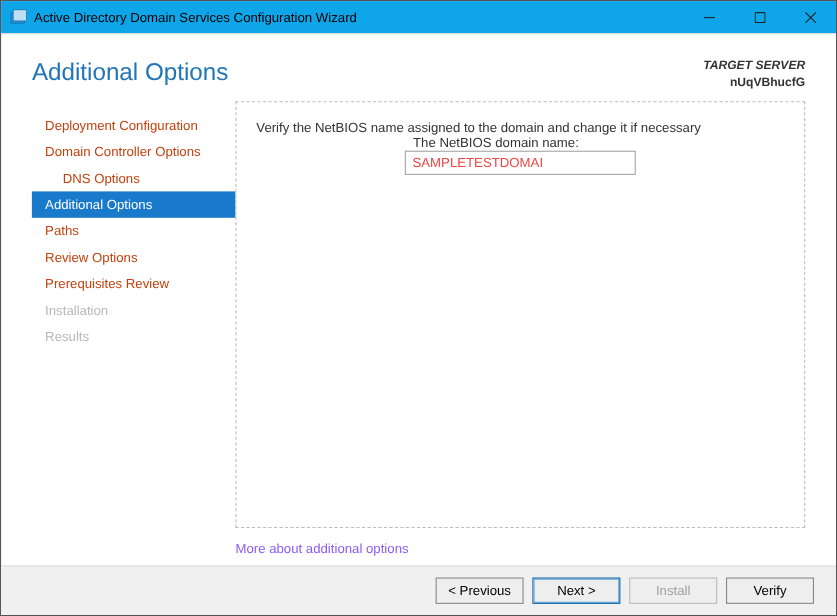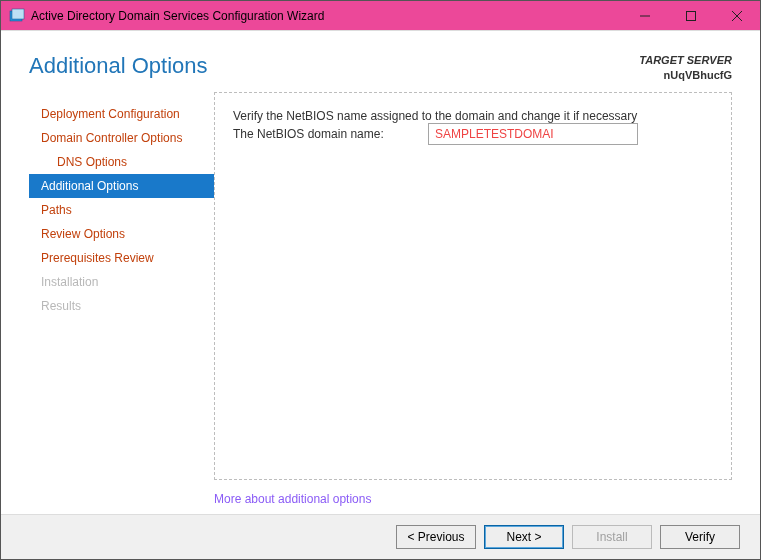--- a/index.html
+++ b/index.html
@@ -13,21 +13,21 @@
     height: 560px;
     border: 1px solid #555;
     display: flex;
     flex-direction: column;
     overflow: hidden;
   }
   .titlebar {
     height: 30px;
     display: flex;
     align-items: center;
-    background: #ec4899;
+    background: #0ea5e9;
     border-bottom: 1px solid #ddd;
   }
   .titlebar .app-icon {
     width: 16px; height: 16px;
     margin: 0 6px 0 8px;
     display: inline-flex;
     align-items: center; justify-content: center;
   }
   .titlebar .title-text {
     flex: 1;
@@ -88,21 +88,21 @@
   }
   .content-box {
     flex: 1;
     border: 1px dashed #bdbdbd;
     padding: 16px 18px;
     font-size: 12px;
     color: #333;
     min-height: 350px;
   }
   .instruction { }
-  .form-row { display: flex; align-items: center; }
+  .form-row { display: flex; align-items: center; flex-direction: column; }
   .form-label { width: 195px; }
   .form-input {
     width: 210px;
     height: 22px;
     border: 1px solid #a5a5a5;
     padding: 2px 6px;
     font-family: inherit;
     font-size: 12px;
     color: #ef4444;
   }

